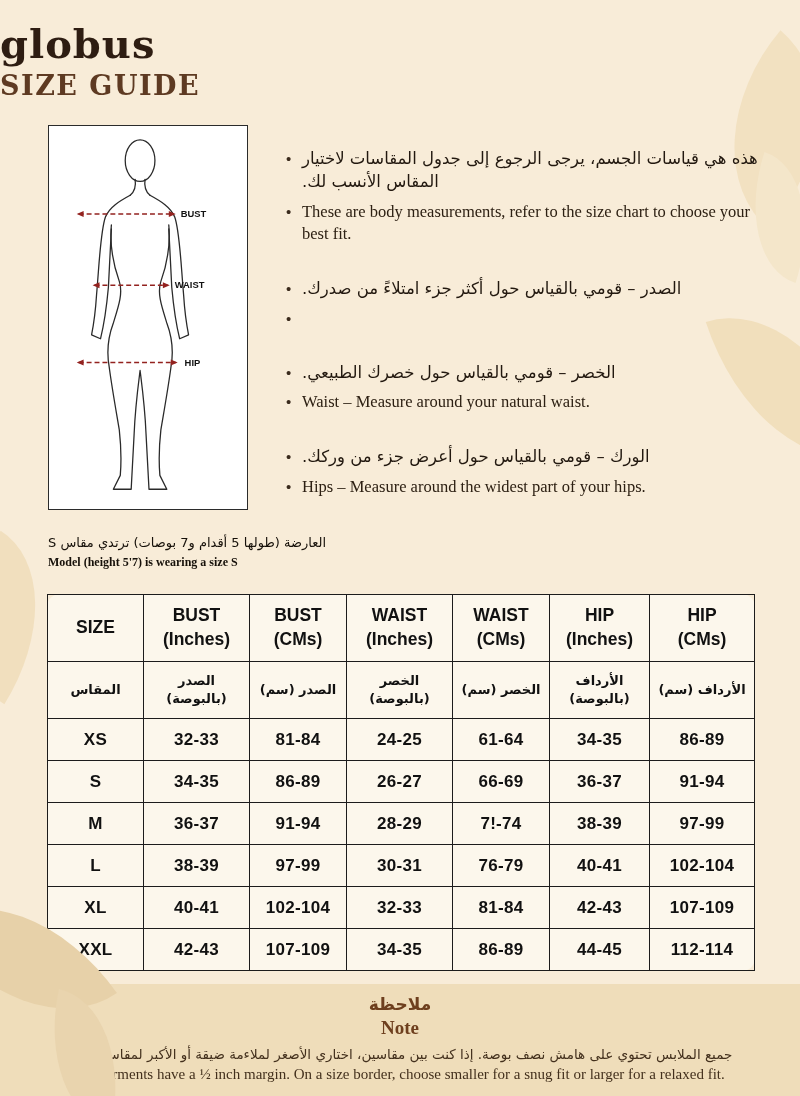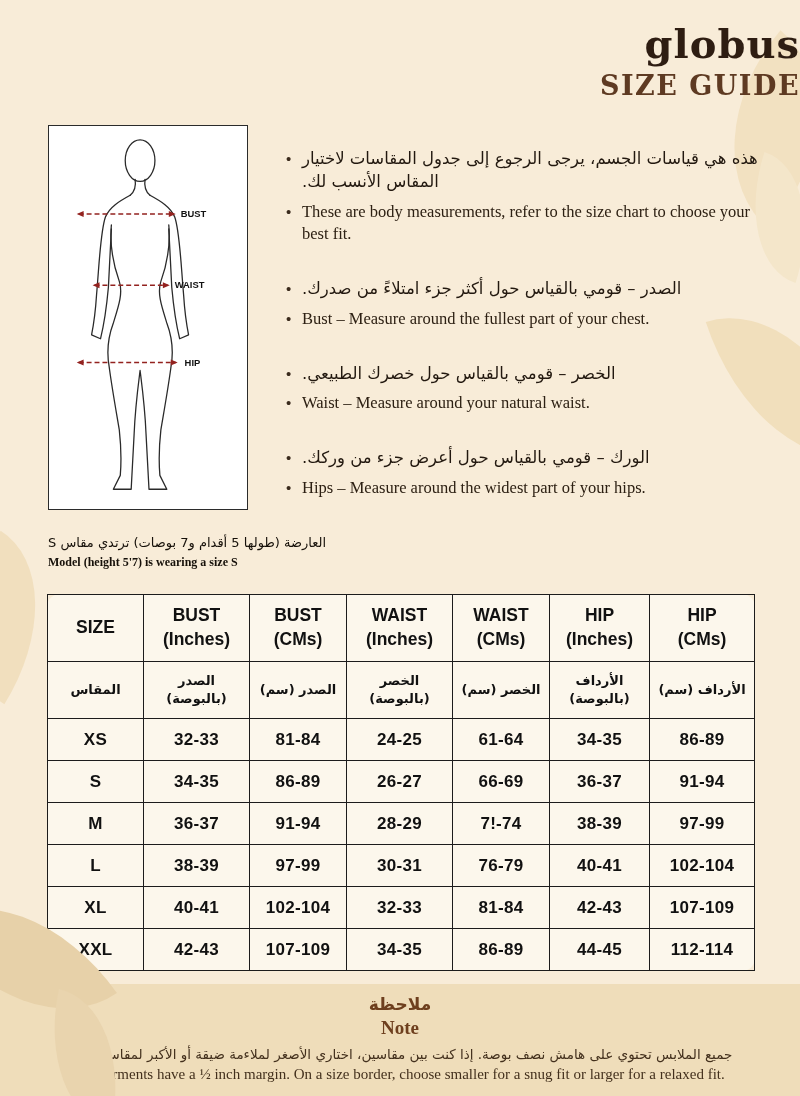--- a/index.html
+++ b/index.html
@@ -6,21 +6,21 @@
   .page {
     position:relative; width:800px; height:1096px;
     background:#f8ecd8; overflow:hidden;
     font-family:"Liberation Sans", sans-serif; color:#1f1f1f;
   }
   
   .leaf { position:absolute; border-radius:0 100% 0 100%; z-index:0; }
   .content { position:relative; z-index:1; width:100%; height:100%; }
 
   
-  .header { position:absolute; top:22px; left:0; right:0; text-align:right; }
+  .header { position:absolute; top:22px; left:0; right:0; text-align:left; }
   .logo {
     font-family:"DejaVu Serif", serif; font-size:40px; font-weight:600;
     color:#2e1d12; letter-spacing:1px; line-height:1.1;
   }
   .guide-title {
     font-family:"DejaVu Serif", serif; font-size:27px; font-weight:700;
     color:#5e3a22; letter-spacing:1.5px; margin-top:4px;
   }
 
   
@@ -136,21 +136,20 @@
             <span class="txt-en">These are body measurements, refer to the size chart to choose your best fit.</span>
           </div>
       </div>
       <div class="group">
         <div class="line">
             <span class="bullet">•</span>
             <span class="txt-ar">الصدر – قومي بالقياس حول أكثر جزء امتلاءً من صدرك.</span>
           </div>
         <div class="line">
             <span class="bullet">•</span>
-            <span class="txt-en">Bust – Measure around the fullest part of your chest.</span>
           </div>
       </div>
       <div class="group">
         <div class="line">
             <span class="bullet">•</span>
             <span class="txt-ar">الخصر – قومي بالقياس حول خصرك الطبيعي.</span>
           </div>
         <div class="line">
             <span class="bullet">•</span>
             <span class="txt-en">Waist – Measure around your natural waist.</span>

